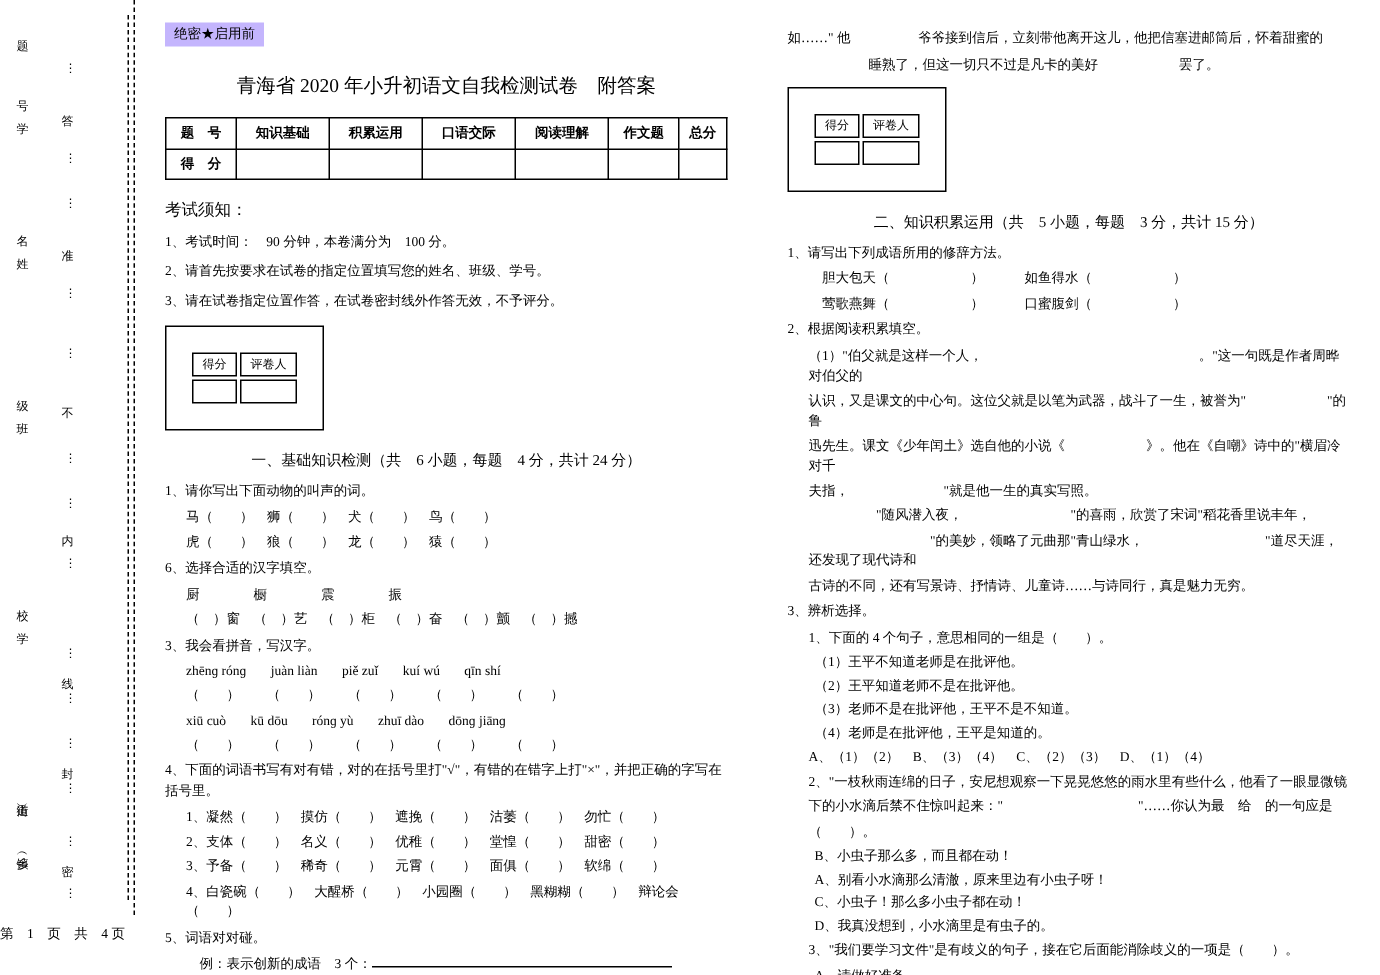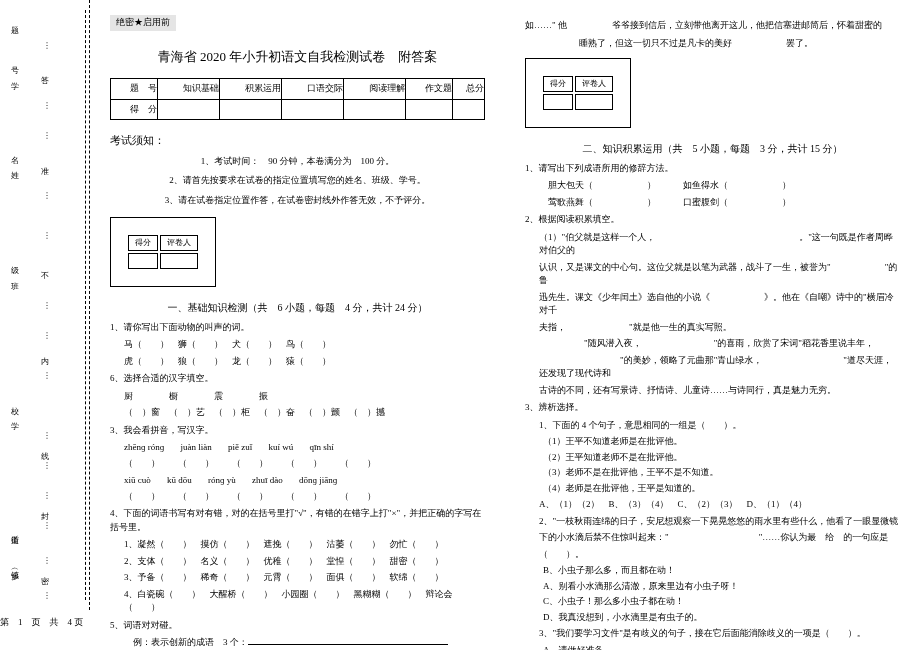--- a/index.html
+++ b/index.html
@@ -52,52 +52,52 @@
     .columns {
       flex: 1;
       display: flex;
     }
     .col {
       width: 50%;
       padding: 15px 20px 5px 20px;
       font-size: 9px;
     }
     .confidential {
-      background: #e5e5e5;
+      background: #c4b5fd;
       padding: 1px 6px;
       display: inline-block;
       font-size: 9px;
       margin-bottom: 8px;
       font-family: Liberation Serif, serif;
     }
     .title {
       text-align: center;
       font-size: 13px;
       font-weight: normal;
       margin: 8px 0 12px;
     }
     .score-table {
       border-collapse: collapse;
       width: 100%;
       margin-bottom: 12px;
     }
     .score-table td {
       border: 1px solid #000;
       padding: 3px 0;
-      text-align: right;
-      font-size: 9px;
+      text-align: center;
+      font-size: 9px;
+      font-weight: bold;
     }
     .notice-hd {
       font-size: 11px;
       margin: 8px 0 6px;
     }
     .notice-item {
-      margin: 6px 12px;
-      font-size: 9px;
-      text-align: center;
+      margin: 6px 0;
+      font-size: 9px;
     }
     .scorer-box {
       display: inline-block;
       border: 1px solid #000;
       padding: 15px;
       font-size: 8px;
       margin: 4px 0;
     }
     .scorer-box td {
       border: 1px solid #000;

